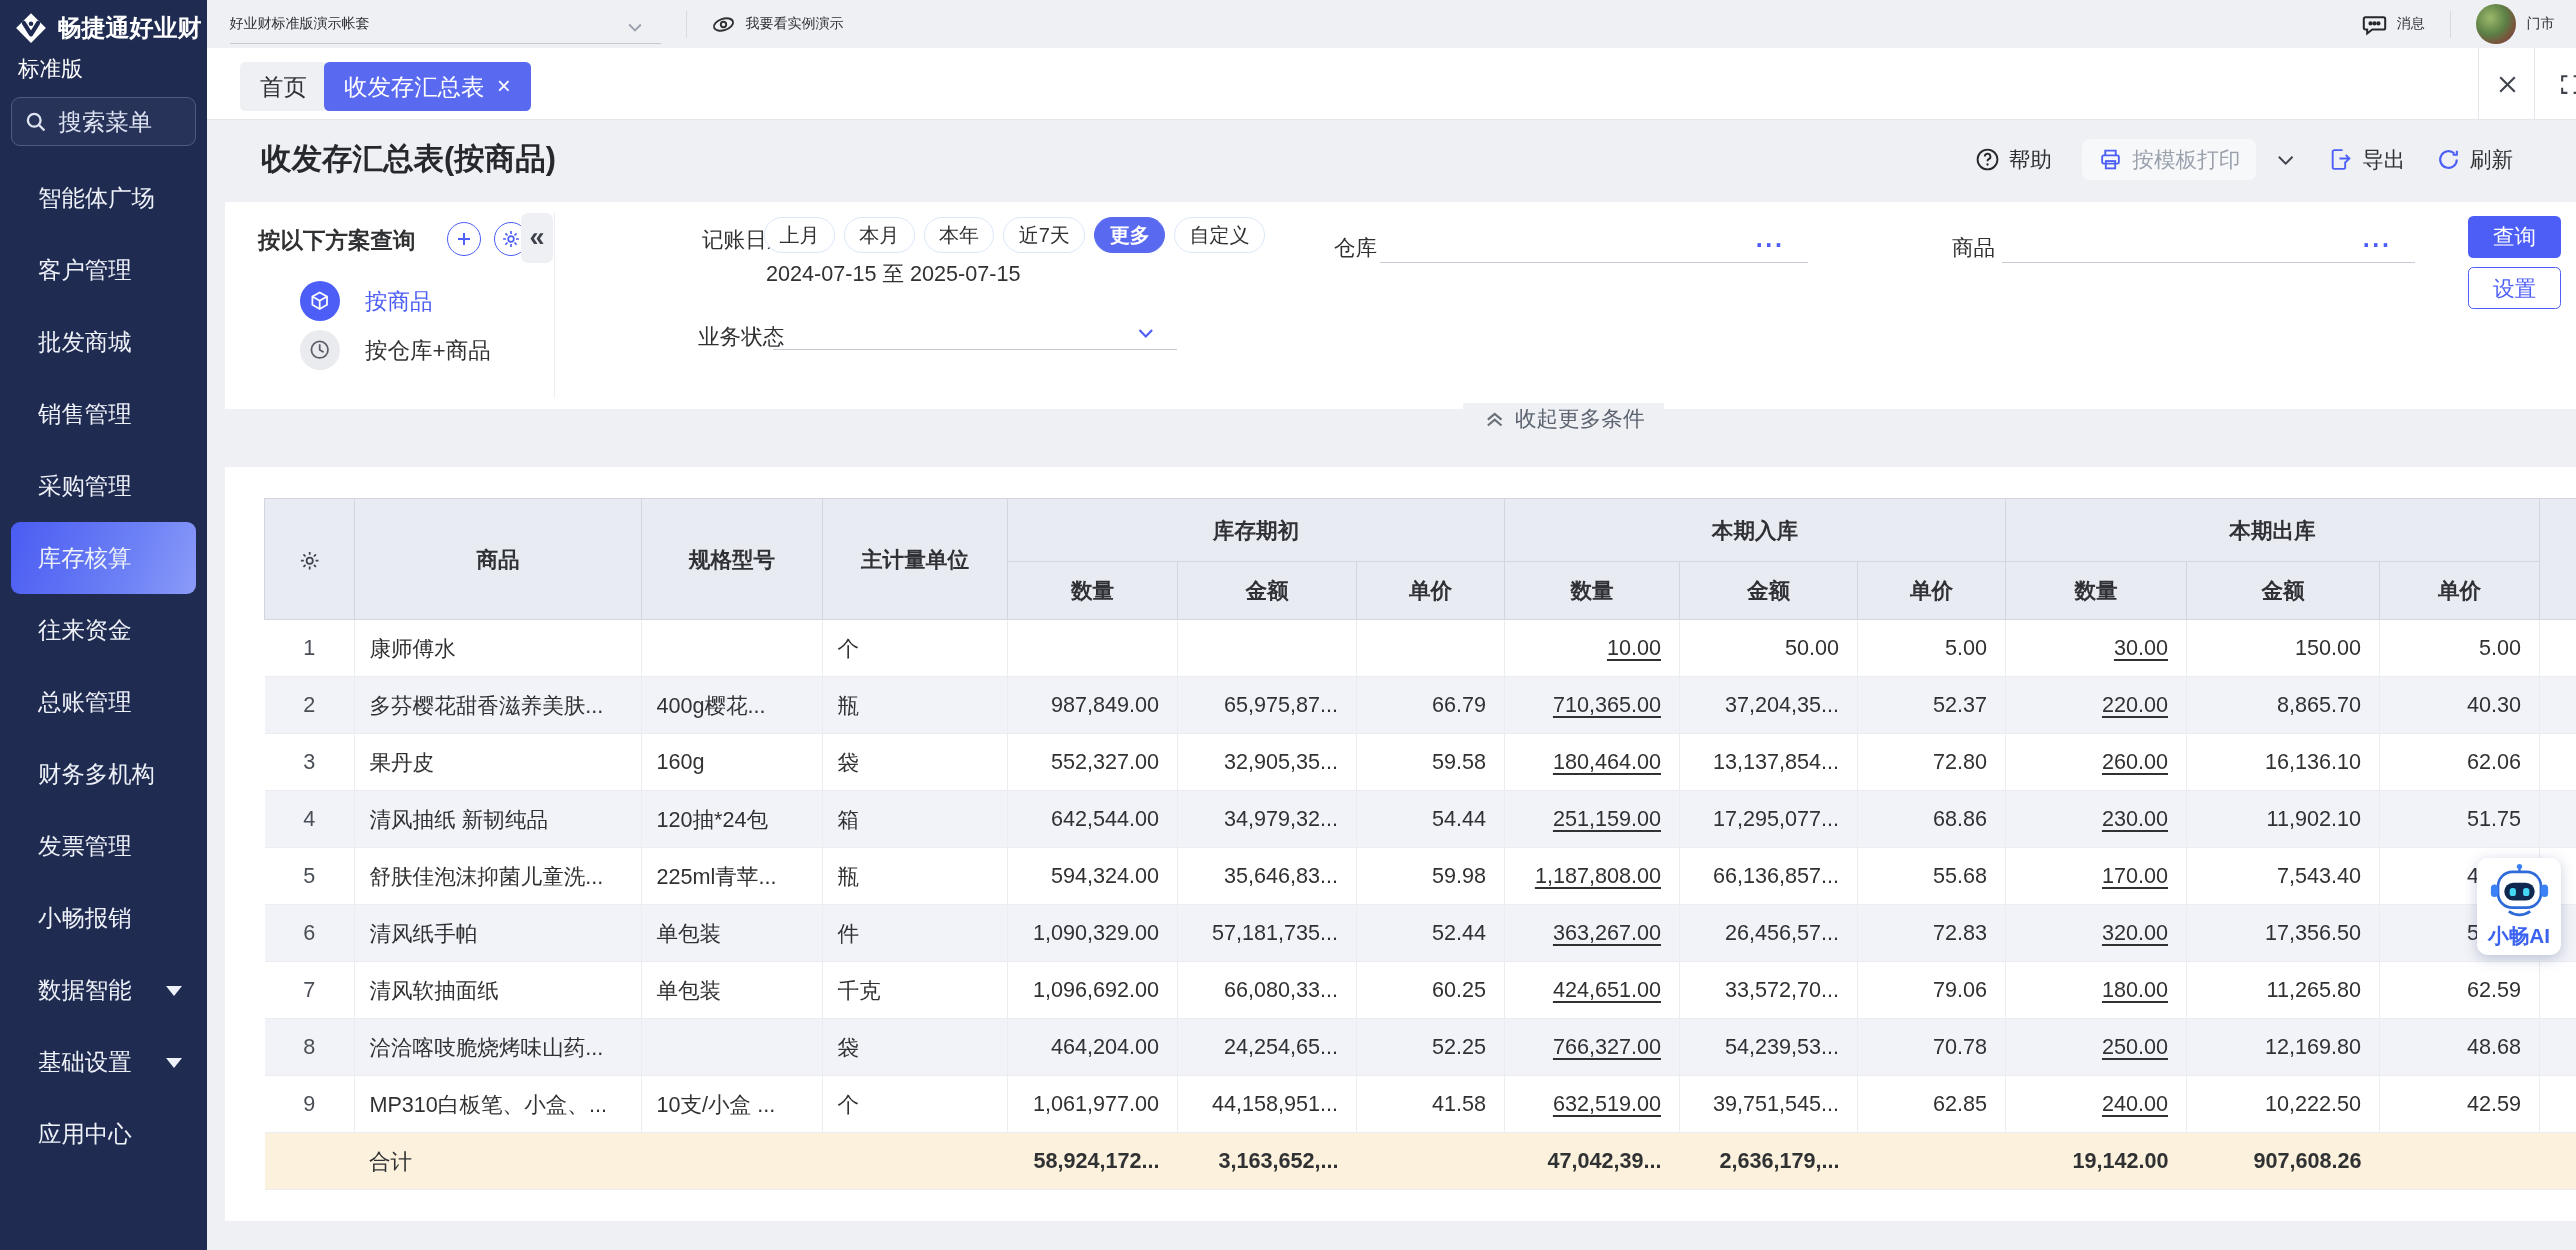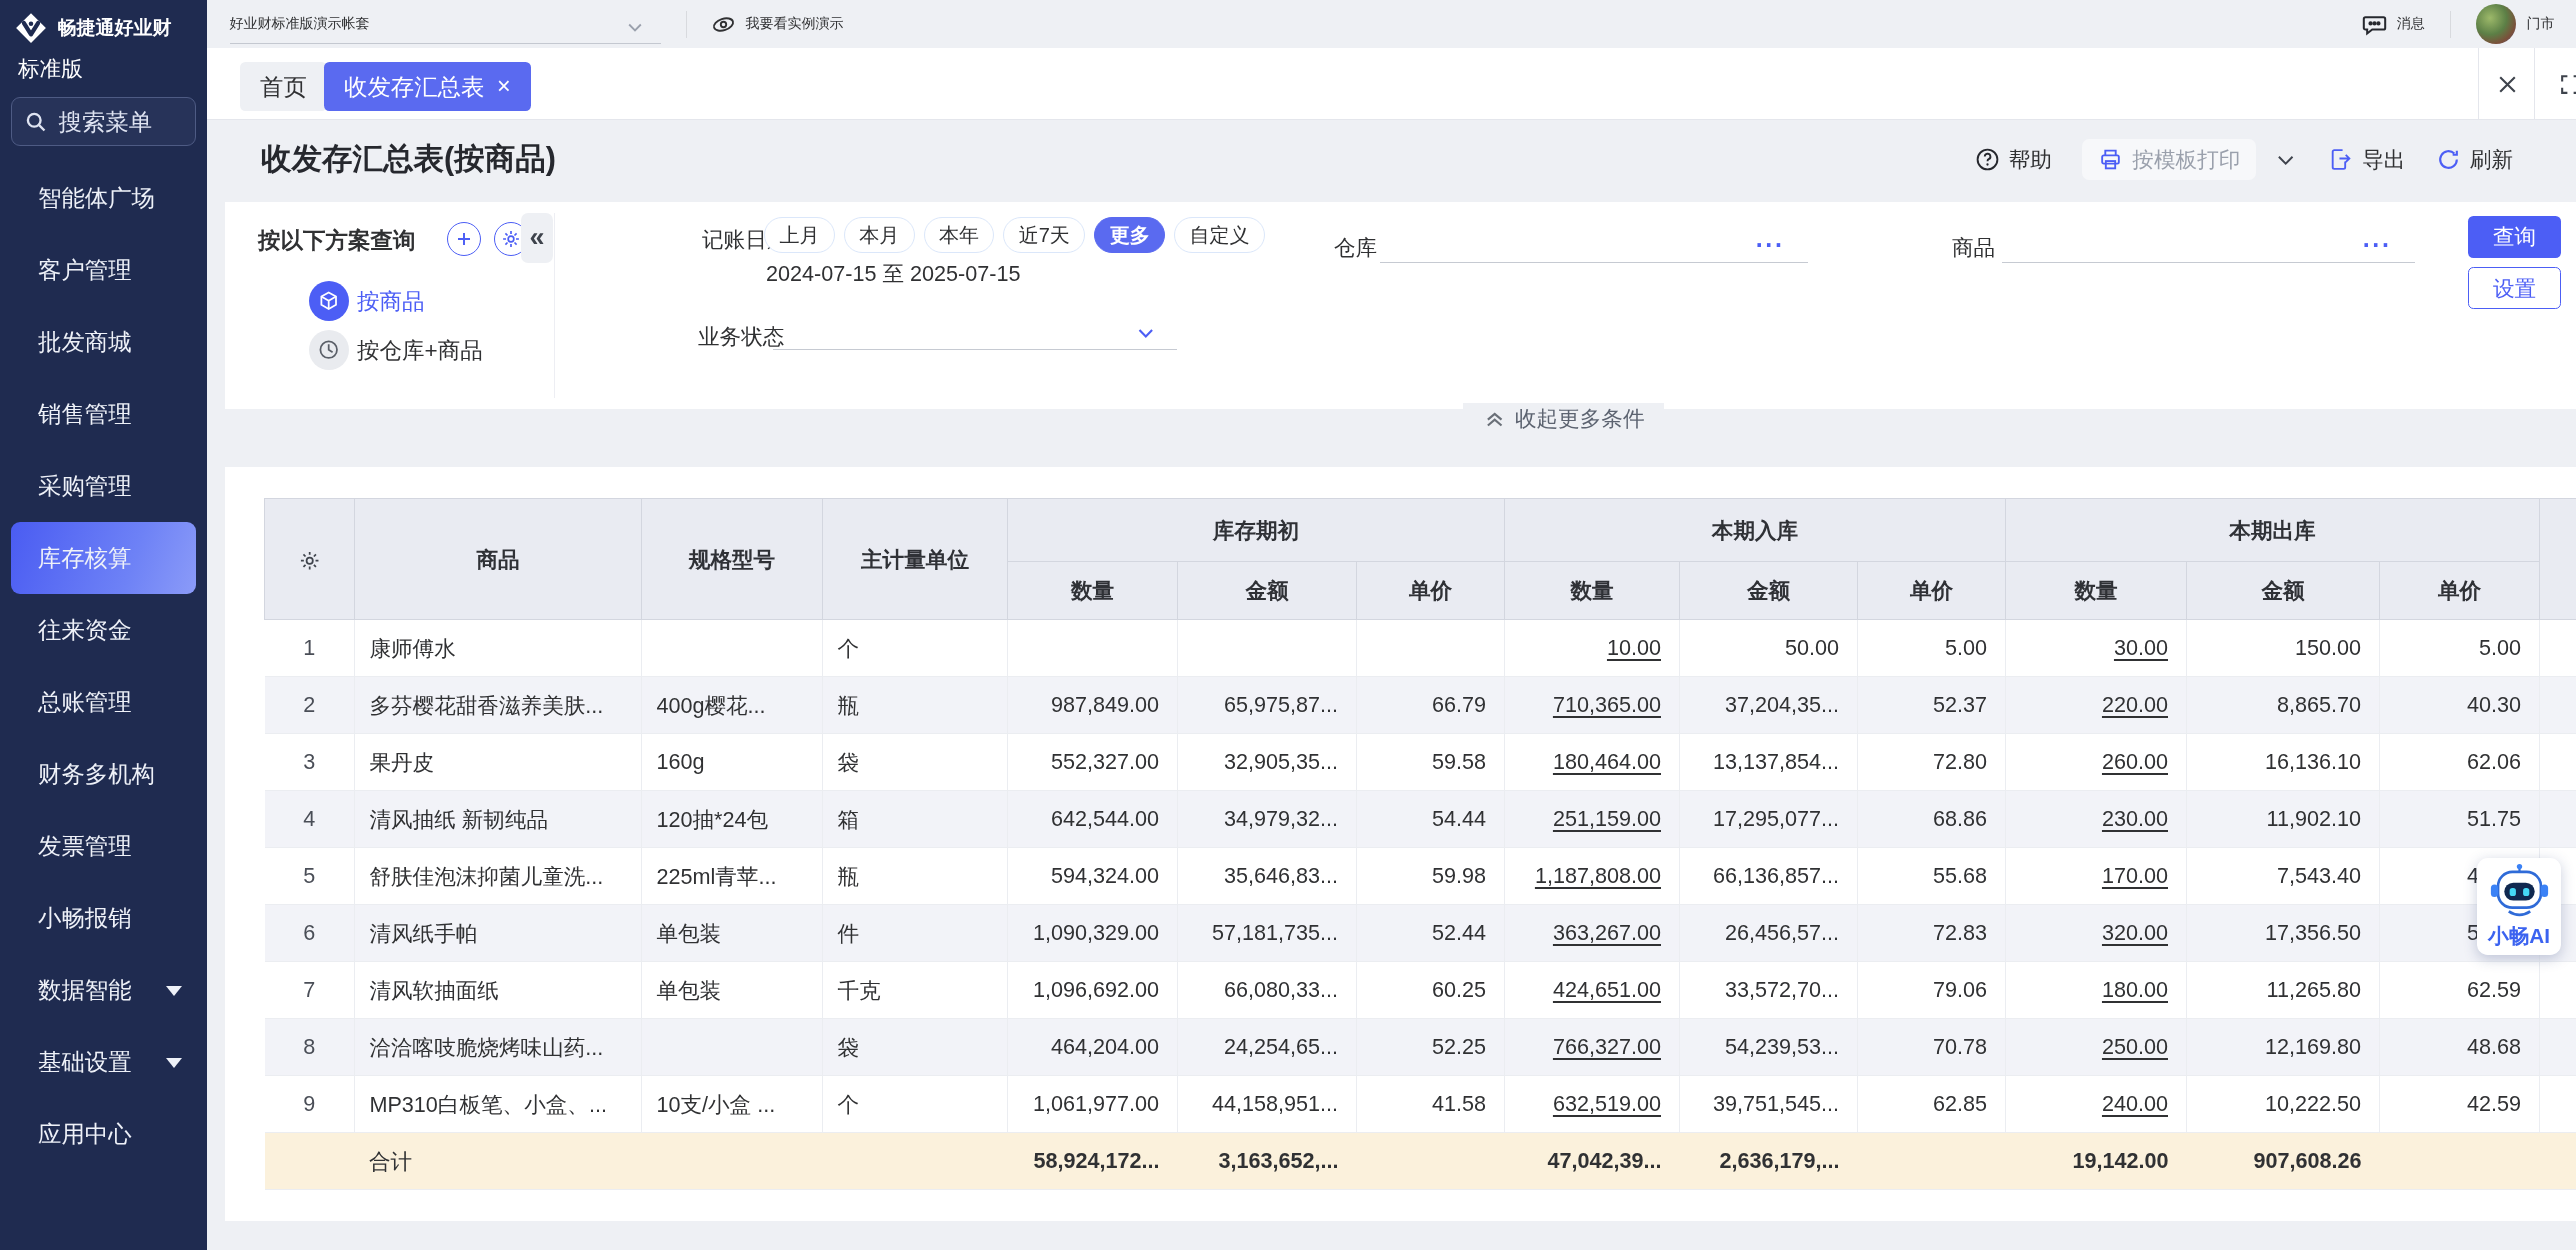--- a/index.html
+++ b/index.html
@@ -3,21 +3,21 @@
 <meta charset="utf-8">
 <style>
   * { margin:0; padding:0; box-sizing:border-box; }
   html,body { width:2576px; height:1250px; overflow:hidden; background:#eef0f4;
               font-family:"Liberation Sans","DejaVu Sans",sans-serif; color:#303133; }
   .app { position:relative; width:2576px; height:1250px; overflow:hidden; }
 
   
   .sidebar { position:absolute; left:0; top:0; width:207px; height:1250px; background:#1f2b50; z-index:5; }
   .logo-row { display:flex; align-items:center; gap:9px; padding:10.8px 0 0 14.4px; }
-  .logo-title { color:#fff; font-size:19px; font-weight:700; }
+  .logo-title { color:#fff; font-size:24px; font-weight:700; }
   .logo-sub { color:#fff; font-size:21.6px; padding:9px 0 0 18px; }
   .side-search { margin:14.4px 10.8px 0 10.8px; height:49px; border:1.8px solid #4e5b84; background:#273359;
                  border-radius:9px; display:flex; align-items:center; gap:10.8px; padding:0 12.6px;
                  color:#dfe4f2; font-size:23.4px; cursor:pointer; }
   .side-nav { margin-top:16px; }
   .nav-item { height:72px; display:flex; align-items:center; padding-left:38px; color:#eef1f8;
               font-size:23.4px; font-weight:500; cursor:pointer; position:relative; }
   .nav-item.active { margin:0 10.8px; padding-left:27px; border-radius:9px;
               background:linear-gradient(110deg,#4a5cf2 0%,#6e82f6 65%,#8b9bf8 100%); }
   .caret { width:0; height:0; border-left:8px solid transparent; border-right:8px solid transparent;
@@ -59,21 +59,21 @@
 
   
   .filter-panel { position:absolute; left:18px; right:0; top:83px; height:207px; background:#fff; }
   .scheme-title { position:absolute; left:33px; top:23.4px; font-size:22.5px; font-weight:700; }
   .circle-btn { position:absolute; top:20px; width:34px; height:34px; border:1.8px solid #4c5ef5;
                 border-radius:50%; display:flex; align-items:center; justify-content:center; cursor:pointer; }
   .collapse-left { position:absolute; left:296px; top:10.8px; width:32px; height:50px; background:#eef0f4;
                    border-radius:7.2px; display:flex; align-items:center; justify-content:center;
                    font-size:27px; color:#3e434c; cursor:pointer; font-weight:700; }
   .vdivider { position:absolute; left:329px; top:10.8px; height:185px; width:0.9px; background:#edeef3; }
-  .scheme-item { position:absolute; left:84px; display:flex; align-items:center; gap:8px; cursor:pointer;
+  .scheme-item { position:absolute; left:75px; display:flex; align-items:center; gap:25px; cursor:pointer;
                  font-size:22.5px; }
   .scheme-ic { width:40px; height:40px; border-radius:50%; display:flex; align-items:center; justify-content:center; }
   .f-label { position:absolute; font-size:21.6px; color:#303133; }
   .pills { position:absolute; left:539px; top:15.3px; display:flex; gap:9px; }
   .pill { height:36px; border:1.8px solid #dbe7fa; border-radius:18px; background:#fff; padding:0 14.4px;
           display:flex; align-items:center; font-size:20px; cursor:pointer; color:#303133; }
   .pill.active { background:#5a6af0; border-color:#5a6af0; color:#fff; font-weight:700; }
   .date-range { position:absolute; left:541px; top:57px; font-size:21.6px; }
   .uline { position:absolute; border-bottom:0.9px solid #c6cad2; }
   .dots { color:#4c5ef5; font-size:25px; font-weight:700; letter-spacing:2.7px; cursor:pointer; position:absolute; }

